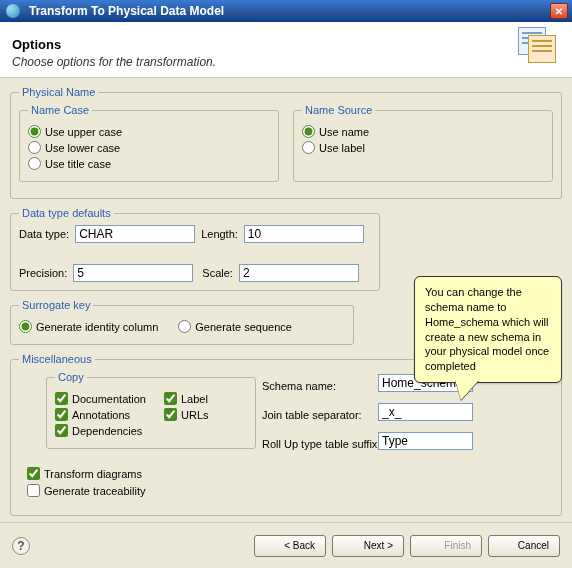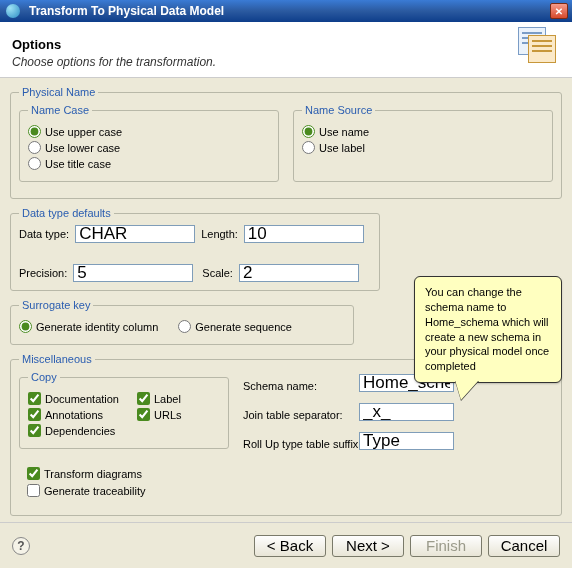--- a/index.html
+++ b/index.html
@@ -84,21 +84,21 @@
     font-size: 11px;
   }
   .radio-row, .check-row {
     display: flex; align-items: flex-end; gap: 4px; margin: 3px 0;
   }
   input[type=radio], input[type=checkbox] { margin:0; width:13px; height:13px; accent-color:#4a8a1f; }
   input[type=text] {
     border: 1px solid #7f9db9;
     height: 18px;
     padding: 0 3px;
-    font-size: 17px;
+    font-size: 12px;
     font-family: inherit;
     background:#fff;
   }
   .field-row { display:flex; align-items:flex-end; gap:6px; margin:3px 0; }
   .field-row label { white-space:nowrap; }
   .misc-right { display:flex; flex-direction:column; gap:5px; }
   .misc-right .field-row label { width:110px; }
   .misc-right .field-row input { width:95px; }
   .callout {
     position:absolute;
@@ -137,31 +137,32 @@
     display:flex; align-items:center; justify-content:center;
     color:#555; font-weight:bold; font-size:12px; cursor:pointer;
     background:#f5f3e8;
   }
   .btns { display:flex; gap:6px; }
   .btn {
     min-width:72px; height:22px;
     border:1px solid #7a7a6a;
     background:linear-gradient(to bottom,#fefefe,#e8e5d6);
     border-radius:3px;
-    font-size:15px;
+    font-size:10px;
     font-family:inherit;
     cursor:pointer;
     padding:0 10px;
+    text-align:right;
   }
   .btn[disabled] { color:#9a9a8a; cursor:default; }
   .physname-row { display:flex; gap:14px; }
   .datadef-row { display:flex; align-items:center; gap:6px; flex-wrap:wrap; }
   .datadef-row input.wide { width:120px; }
   .surkey-row { display:flex; gap:20px; }
-  .misc-wrap { display:flex; gap:14px; }
+  .misc-wrap { display:flex; gap:6px;margin-left:27px; }
   .misc-left { width:210px; display:flex; }
   .misc-left fieldset { flex:1; }
   .misc-left-cols { display:flex; gap:18px; }
   .misc-box { width:210px; padding:6px 8px; }
   .misc-box .check-row { margin:4px 0; }
 </style>
 </head>
 <body>
 
 <div class="titlebar">

